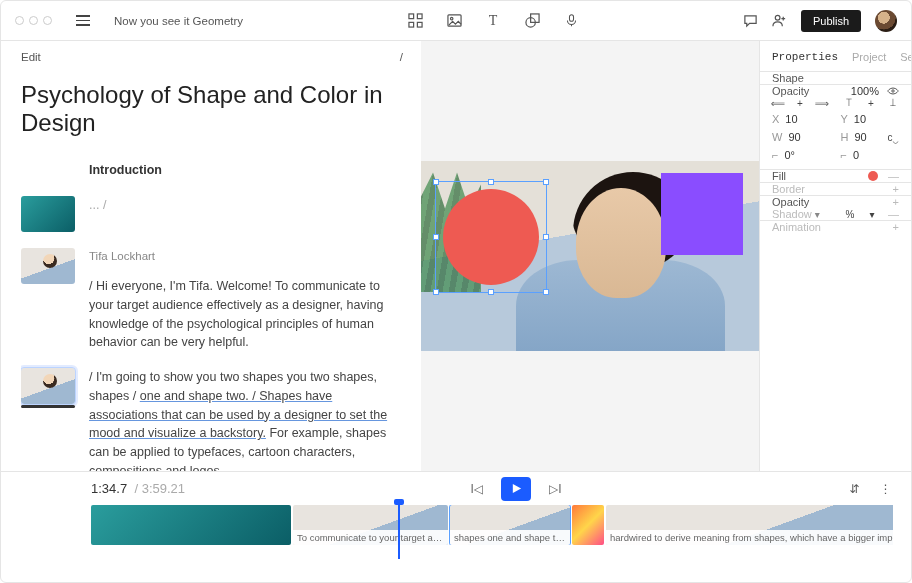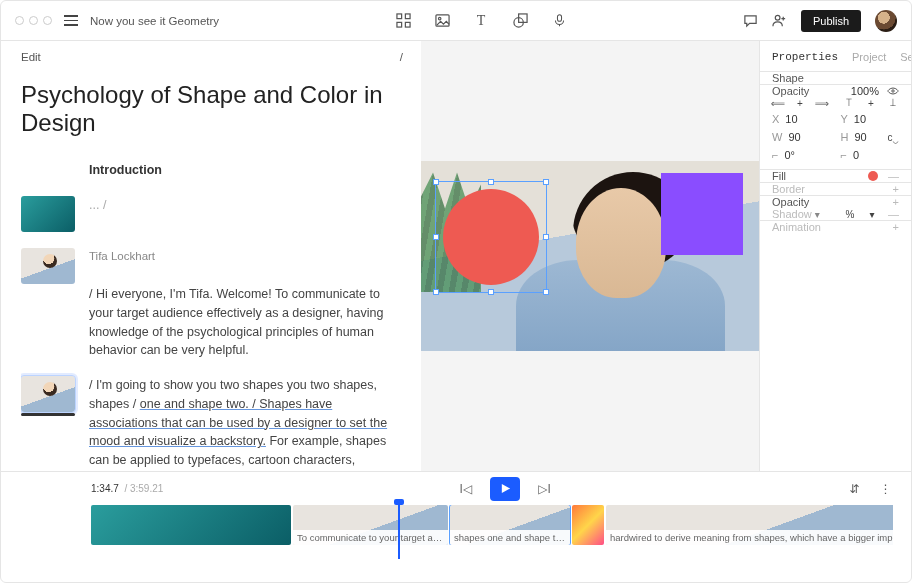--- a/index.html
+++ b/index.html
@@ -23,21 +23,21 @@
     border: 1px solid var(--border);
     border-radius: 6px;
   }
   
   .topbar {
     height: 40px;
     display: flex;
     align-items: center;
     padding: 0 14px;
     border-bottom: 1px solid var(--border);
-    gap: 12px;
+    gap: 24px;
   }
   .traffic { display: flex; gap: 5px; }
   .traffic span {
     width: 9px; height: 9px; border-radius: 50%;
     border: 1px solid #ccc;
   }
   .hamb { display: flex; flex-direction: column; gap: 3px; cursor: pointer; }
   .hamb span { width: 14px; height: 1.5px; background: #444; }
   .doc-title { color: #555; font-size: 11.5px; }
   .tb-center {
@@ -110,21 +110,21 @@
   .thumb.sel {
     outline: 1px solid #bcd4ff;
     box-shadow: 0 0 0 3px rgba(60,120,255,.15);
   }
   .thumb.sel::before {
     content:""; position:absolute; left:0; right:0; bottom:-4px;
     height:3px; background:#333; border-radius:2px;
   }
   .body { flex: 1; font-size: 12.5px; line-height: 1.5; color: #444; }
   .section-head { font-weight: 600; color: #333; }
-  .speaker { color: #888; font-size: 11.5px; margin-bottom: 20px; }
+  .speaker { color: #888; font-size: 11.5px; margin-bottom: 12px; }
   .cursor { color: #aaa; }
   .u { text-decoration: underline; text-decoration-color: rgba(0,80,200,.6); }
 
   .center-pane {
     flex: 1;
     background: #f4f4f4;
     position: relative;
     overflow: hidden;
   }
   .video-frame {
@@ -215,21 +215,21 @@
   .dash { color:#bbb; }
 
   
   .controls-row {
     height: 34px;
     display:flex; align-items:center;
     padding: 0 18px;
     gap: 10px;
     border-top: 1px solid var(--border);
   }
-  .time { font-size:10px; }
+  .time { font-size:13px; }
   .time .cur { color:#333; }
   .time .dur { color:#aaa; }
   .ctrl-center { flex:1; display:flex; justify-content:center; align-items:center; gap:18px; }
   .play {
     width:30px; height:24px; background: var(--accent-blue);
     border-radius:4px; display:flex; align-items:center; justify-content:center;
   }
   .play svg { fill:#fff; }
   .skip { color:#666; font-size:12px; }
   .ctrl-right { display:flex; gap:16px; color:#888; }

